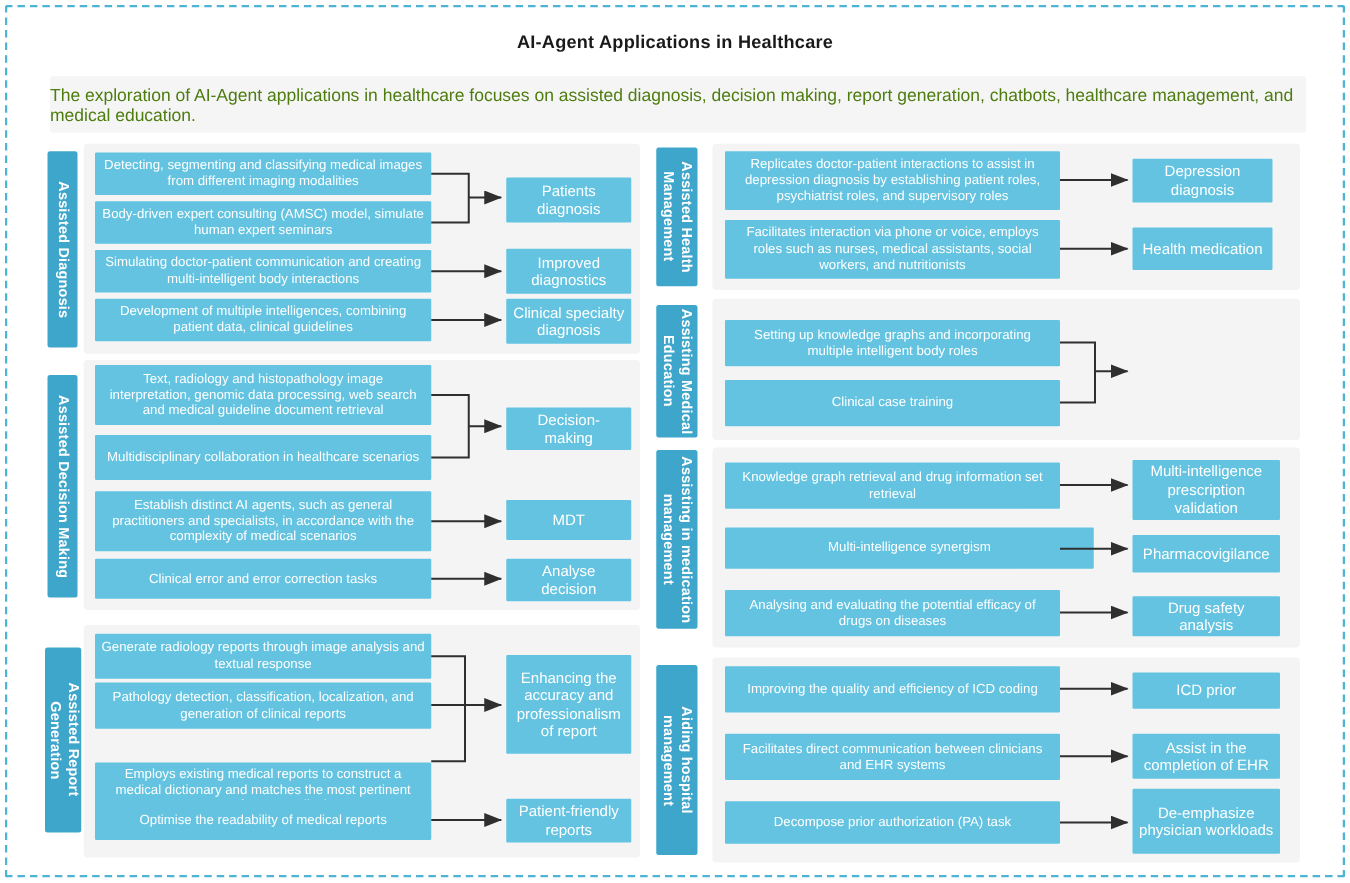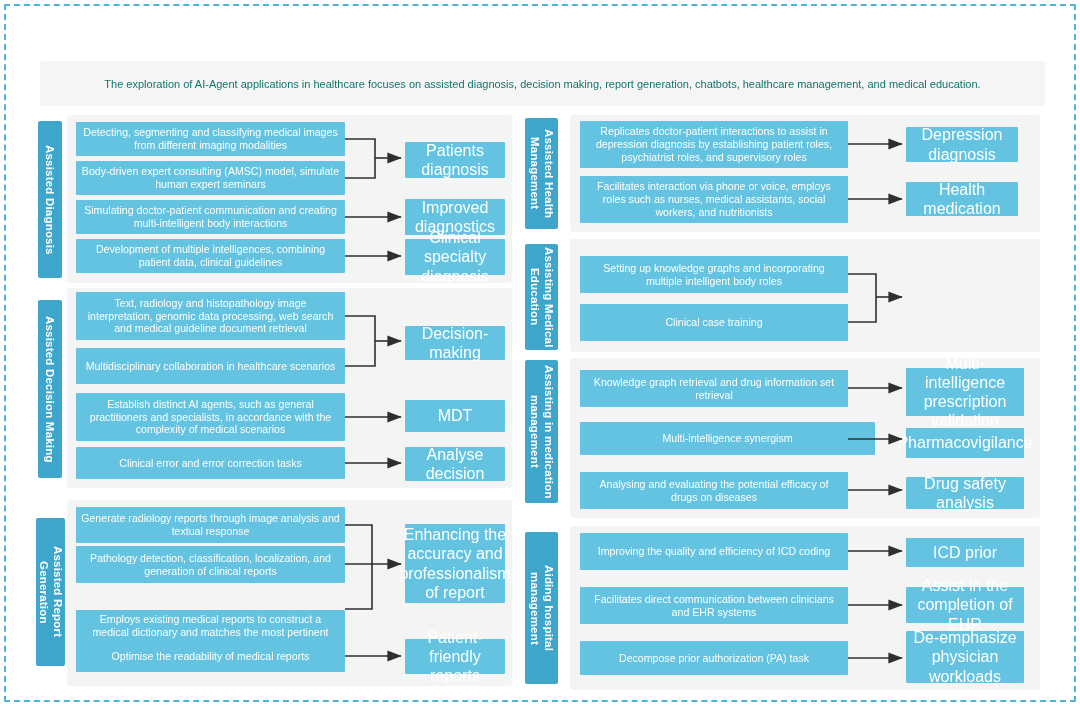--- a/index.html
+++ b/index.html
@@ -12,43 +12,44 @@
     border:2px dashed #4db4d6;border-radius:2px;pointer-events:none;
   }
   .title{
     position:absolute;left:0;top:26px;width:100%;text-align:center;
     font-size:14.5px;font-weight:bold;color:#1a1a1a;letter-spacing:.2px;
   }
   .subtitle-panel{
     position:absolute;left:40px;top:61px;width:1005px;height:45px;
     background:#f5f5f6;border-radius:2px;display:flex;align-items:center;justify-content:center;
   }
-  .subtitle-panel span{font-size:11px;color:#0f766e;}
+  .subtitle-panel span{font-size:14px;color:#4d7c0f;}
   .panel{position:absolute;background:#f4f4f5;border-radius:3px;}
   .vlabel{
     position:absolute;background:#3fa6cb;color:#fff;border-radius:2px;
     writing-mode:vertical-rl;display:flex;align-items:center;justify-content:center;
     font-size:11.5px;font-weight:bold;text-align:center;white-space:pre-line;
     line-height:1.25;letter-spacing:.2px;
   }
   .cbox,.rbox{
     position:absolute;background:#63c3e0;color:#ffffff;border-radius:1px;
     display:flex;align-items:center;justify-content:center;text-align:center;
     font-size:10.6px;line-height:1.2;padding:1px 5px;box-sizing:border-box;
   }
-  .rbox{white-space:pre-line;font-size:16px;}
+  .rbox{white-space:pre-line;font-size:12px;}
   svg.arrows{position:absolute;left:0;top:0;pointer-events:none;}
 </style>
 </head>
 <body>
 
 <div class="stage">
 
   <div class="frame"></div>
 
+  <div class="title">AI-Agent Applications in Healthcare</div>
 
   <div class="subtitle-panel">
     <span>The exploration of AI-Agent applications in healthcare focuses on assisted diagnosis, decision making, report generation, chatbots, healthcare management, and medical education.</span>
   </div>
 
   <div class="panel" style="left:67px;top:115px;width:445px;height:168px"></div>
   <div class="vlabel" style="left:38px;top:121px;width:24px;height:157px">Assisted Diagnosis</div>
   <div class="cbox" style="left:76px;top:122px;width:269px;height:34px">Detecting, segmenting and classifying medical images from different imaging modalities</div>
   <div class="cbox" style="left:76px;top:161px;width:269px;height:34px">Body-driven expert consulting (AMSC) model, simulate human expert seminars</div>
   <div class="cbox" style="left:76px;top:200px;width:269px;height:34px">Simulating doctor-patient communication and creating multi-intelligent body interactions</div>

